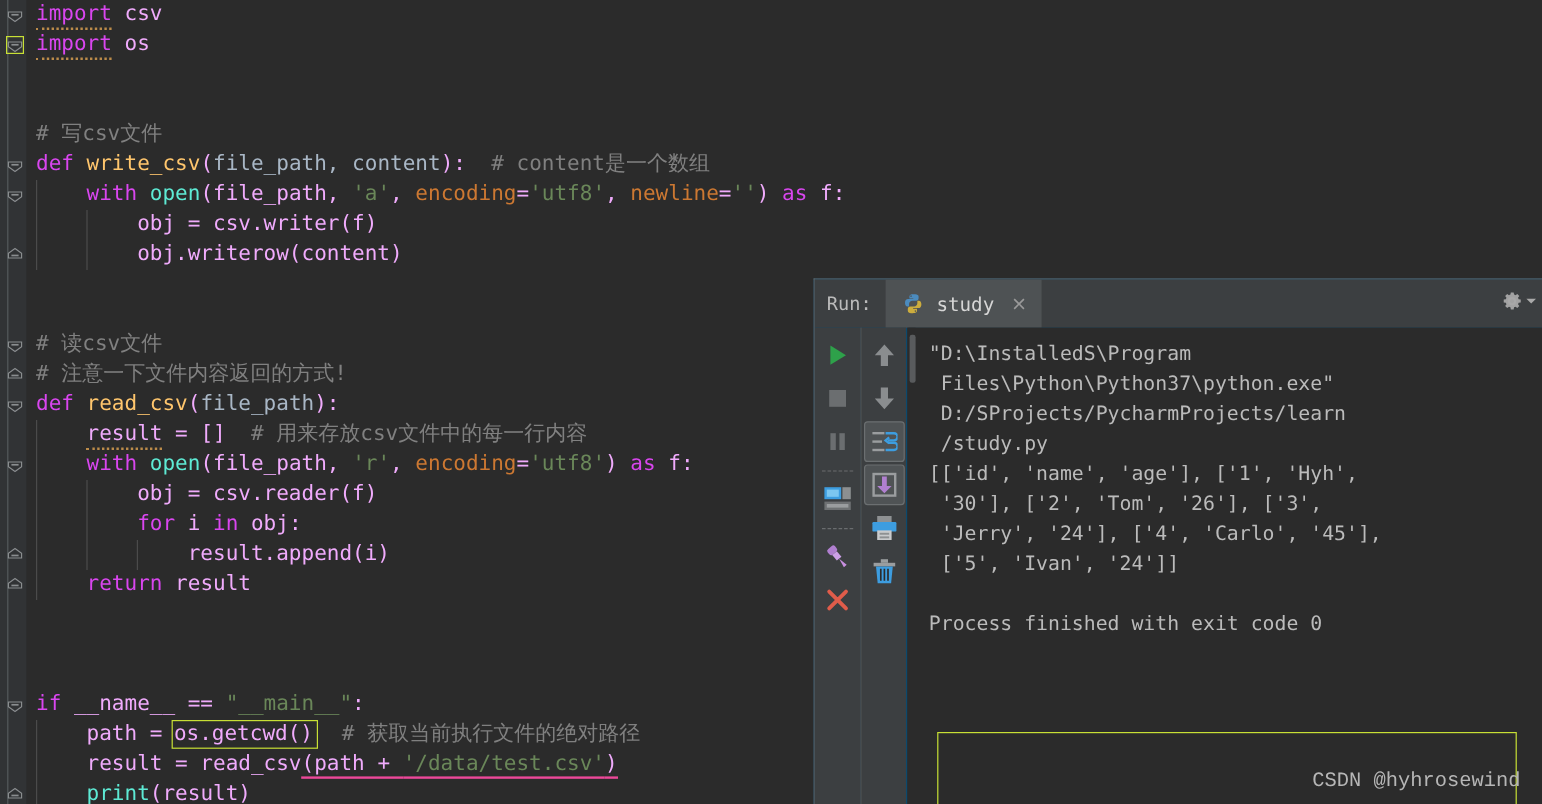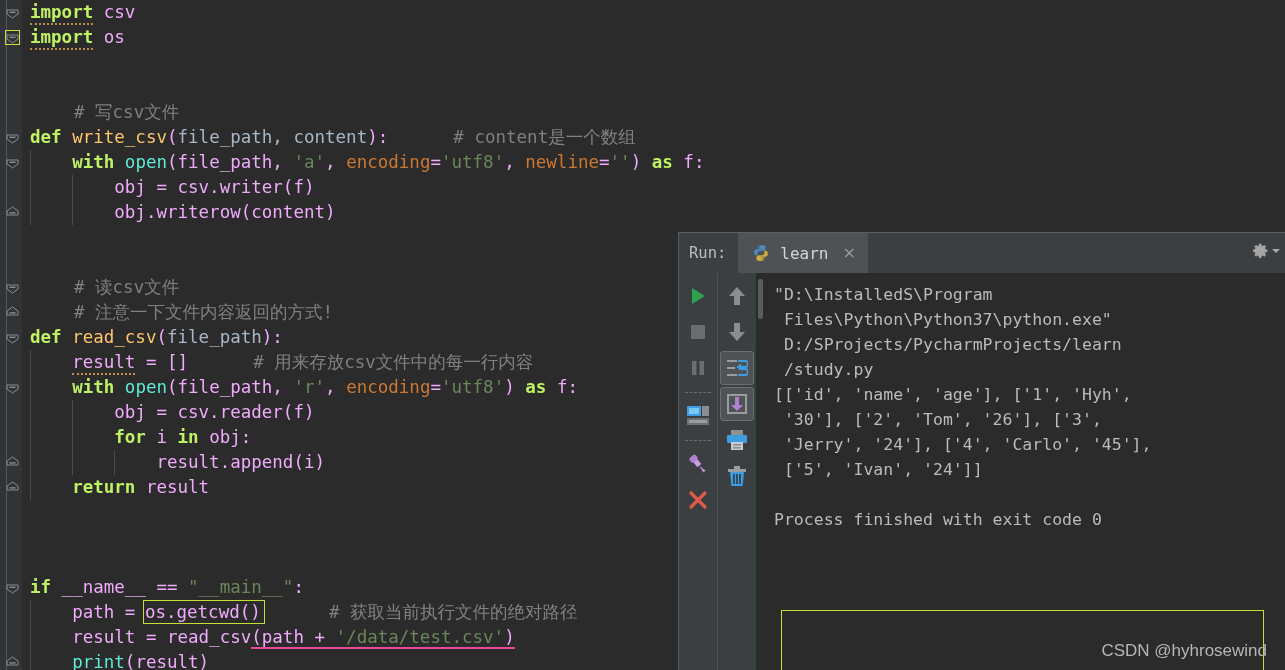--- a/index.html
+++ b/index.html
@@ -66,25 +66,25 @@
   }
   
   .iguide {
     position: absolute;
     top: 0;
     width: 0;
     height: 25px;
     border-left: 1px solid #4b4b4b;
   }
 
-  .kw   { color: #bef264; font-weight: 700; }
+  .kw   { color: #d946ef; font-weight: 400; }
   .fn   { color: #ffc66d; }
   .param{ color: #a9b7c6; }
   .str  { color: #6a8759; }
-  .cmt  { color: #808080; margin-left: 44px; }
+  .cmt  { color: #808080; }
   .pl   { color: #f0abfc; }
   .bi   { color: #5eead4; }
   .kwarg{ color: #cc7832; }
 
   .squig {
     border-bottom: 2px dotted #bc8c4a;
     padding-bottom: 1px;
   }
   .errbox {
     outline: 1px solid #c8e035;
@@ -95,21 +95,21 @@
     border-bottom: 2px solid #ec4899;
   }
 
   
   #runwin {
     position: absolute;
     left: 678px;
     top: 232px;
     width: 607px;
     height: 438px;
-    background: #14532d;
+    background: #0c4a6e;
     border-top: 1px solid #5c5f61;
     border-left: 1px solid #5c5f61;
     box-sizing: border-box;
   }
   .run-header {
     position: absolute;
     left: 0; top: 0;
     width: 607px; height: 40px;
     background: #3c3f41;
     display: flex;
@@ -227,21 +227,21 @@
     height: 103px;
     border: 1px solid #c8e035;
     box-sizing: border-box;
     pointer-events: none;
   }
   .watermark {
     position: absolute;
     right: 18px;
     bottom: 9px;
     color: #b6b6b6;
-    font-family: Liberation Sans, sans-serif;
+    font-family: Liberation Mono, monospace;
     font-size: 17px;
   }
 </style>
 </head>
 <body>
 
 <div id="app">
 
   <div id="editor">
     <div class="gutter">
@@ -332,21 +332,21 @@
 
   <div id="runwin">
 
     <div class="run-header">
       <span class="run-label">Run:</span>
       <div class="run-tab">
         <svg class="py-icon" viewBox="0 0 24 24">
           <path d="M11.9 1.5c-2.3 0-4.1.6-4.1 2.6v2.3h4.3v.6H6.3c-2 0-3.4 1.3-3.4 4 0 2.6 1 4.1 2.9 4.1h1.6v-2.7c0-2 1.6-3.5 3.6-3.5h4.2c1.7 0 2.8-1.3 2.8-2.8V4.1c0-1.6-1.5-2.6-3.6-2.6h-2.5zm-2.3 1.3c.5 0 .9.4.9.9s-.4.9-.9.9-.9-.4-.9-.9.4-.9.9-.9z" fill="#4b8bbe"></path>
           <path d="M12.1 22.5c2.3 0 4.1-.6 4.1-2.6v-2.3h-4.3v-.6h5.8c2 0 3.4-1.3 3.4-4 0-2.6-1-4.1-2.9-4.1h-1.6v2.7c0 2-1.6 3.5-3.6 3.5H8.8c-1.7 0-2.8 1.3-2.8 2.8v2.1c0 1.6 1.5 2.6 3.6 2.6h2.5zm2.3-1.3c-.5 0-.9-.4-.9-.9s.4-.9.9-.9.9.4.9.9-.4.9-.9.9z" fill="#ccad3e"></path>
         </svg>
-        <span class="run-tab-name">learn</span>
+        <span class="run-tab-name">study</span>
         <span class="tab-close">×</span>
       </div>
       <div class="gear-btn">
         <svg width="20" height="20" viewBox="0 0 20 20">
           <path d="M10 6.6a3.4 3.4 0 100 6.8 3.4 3.4 0 000-6.8zm0 5.1a1.7 1.7 0 110-3.4 1.7 1.7 0 010 3.4z" fill="#a8a8a8"></path>
           <path d="M17.3 8.6l-1.8-.3a5.8 5.8 0 00-.5-1.2l1.1-1.5-1.7-1.7-1.5 1.1a5.8 5.8 0 00-1.2-.5l-.3-1.8H9l-.3 1.8a5.8 5.8 0 00-1.2.5L6 3.9 4.3 5.6l1.1 1.5a5.8 5.8 0 00-.5 1.2l-1.8.3v2.4l1.8.3c.1.4.3.8.5 1.2l-1.1 1.5 1.7 1.7 1.5-1.1c.4.2.8.4 1.2.5l.3 1.8h2.4l.3-1.8c.4-.1.8-.3 1.2-.5l1.5 1.1 1.7-1.7-1.1-1.5c.2-.4.4-.8.5-1.2l1.8-.3V8.6z" fill="#a8a8a8" opacity="0.95"></path>
         </svg>
         <span class="gear-caret"></span>
       </div>
     </div>

